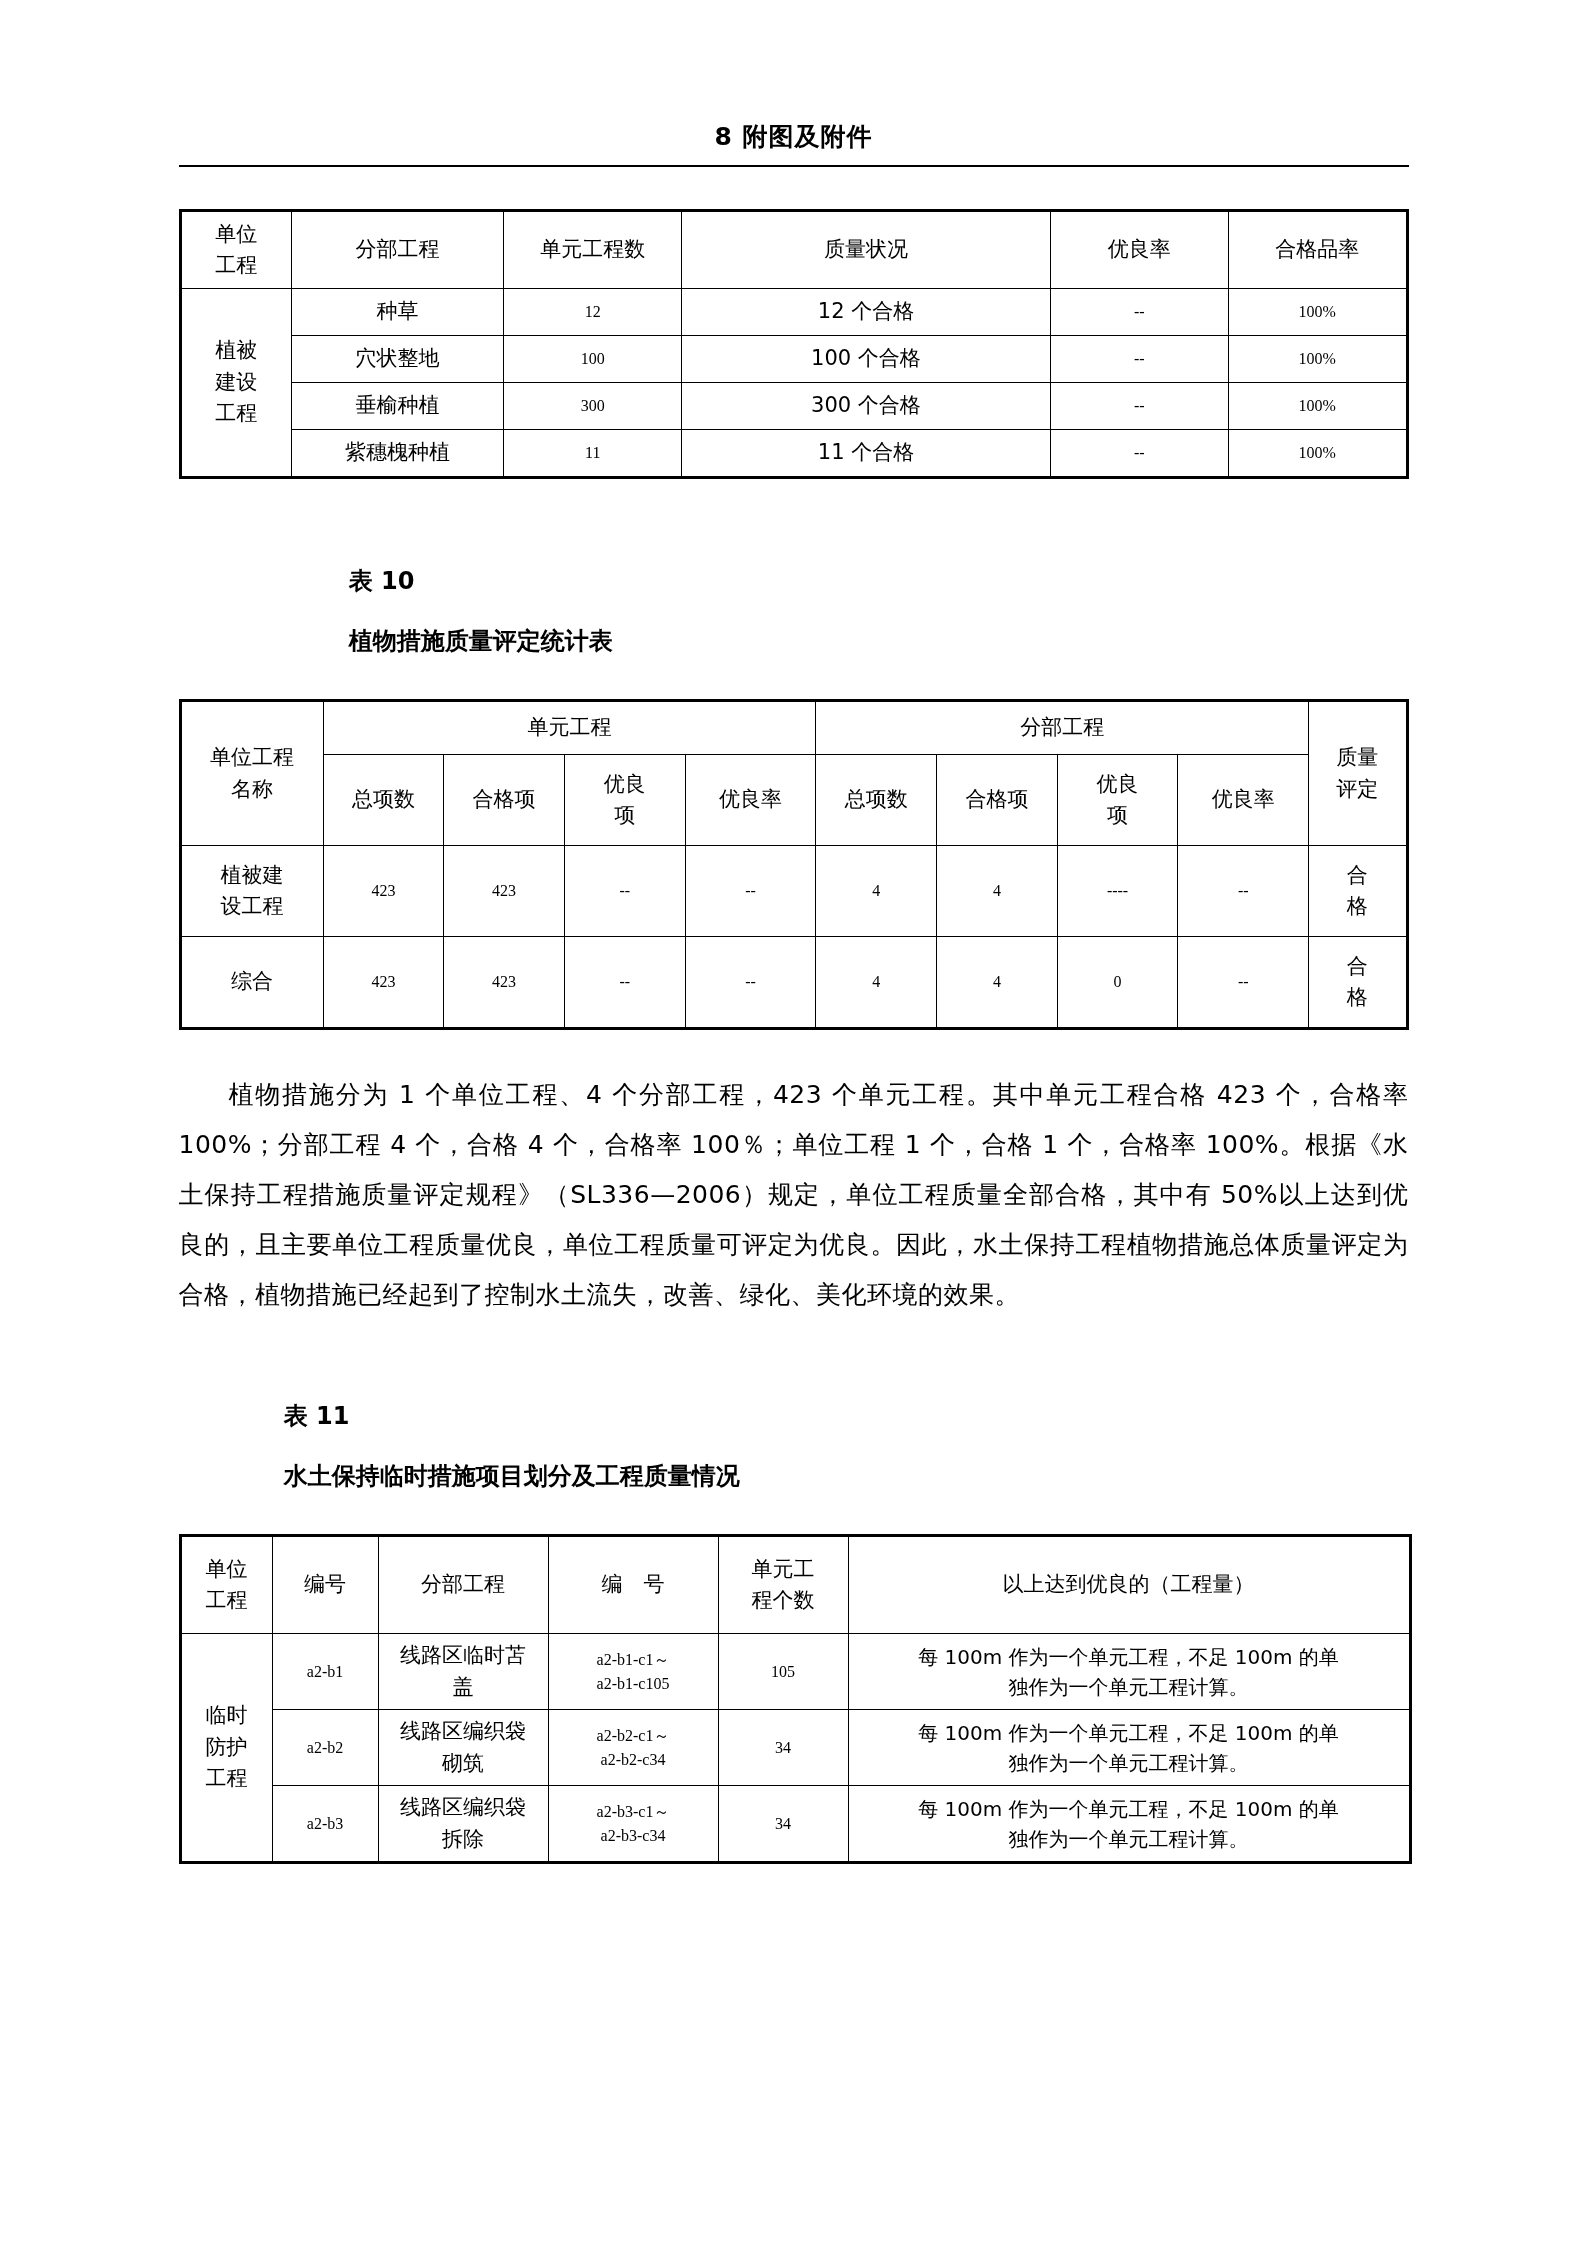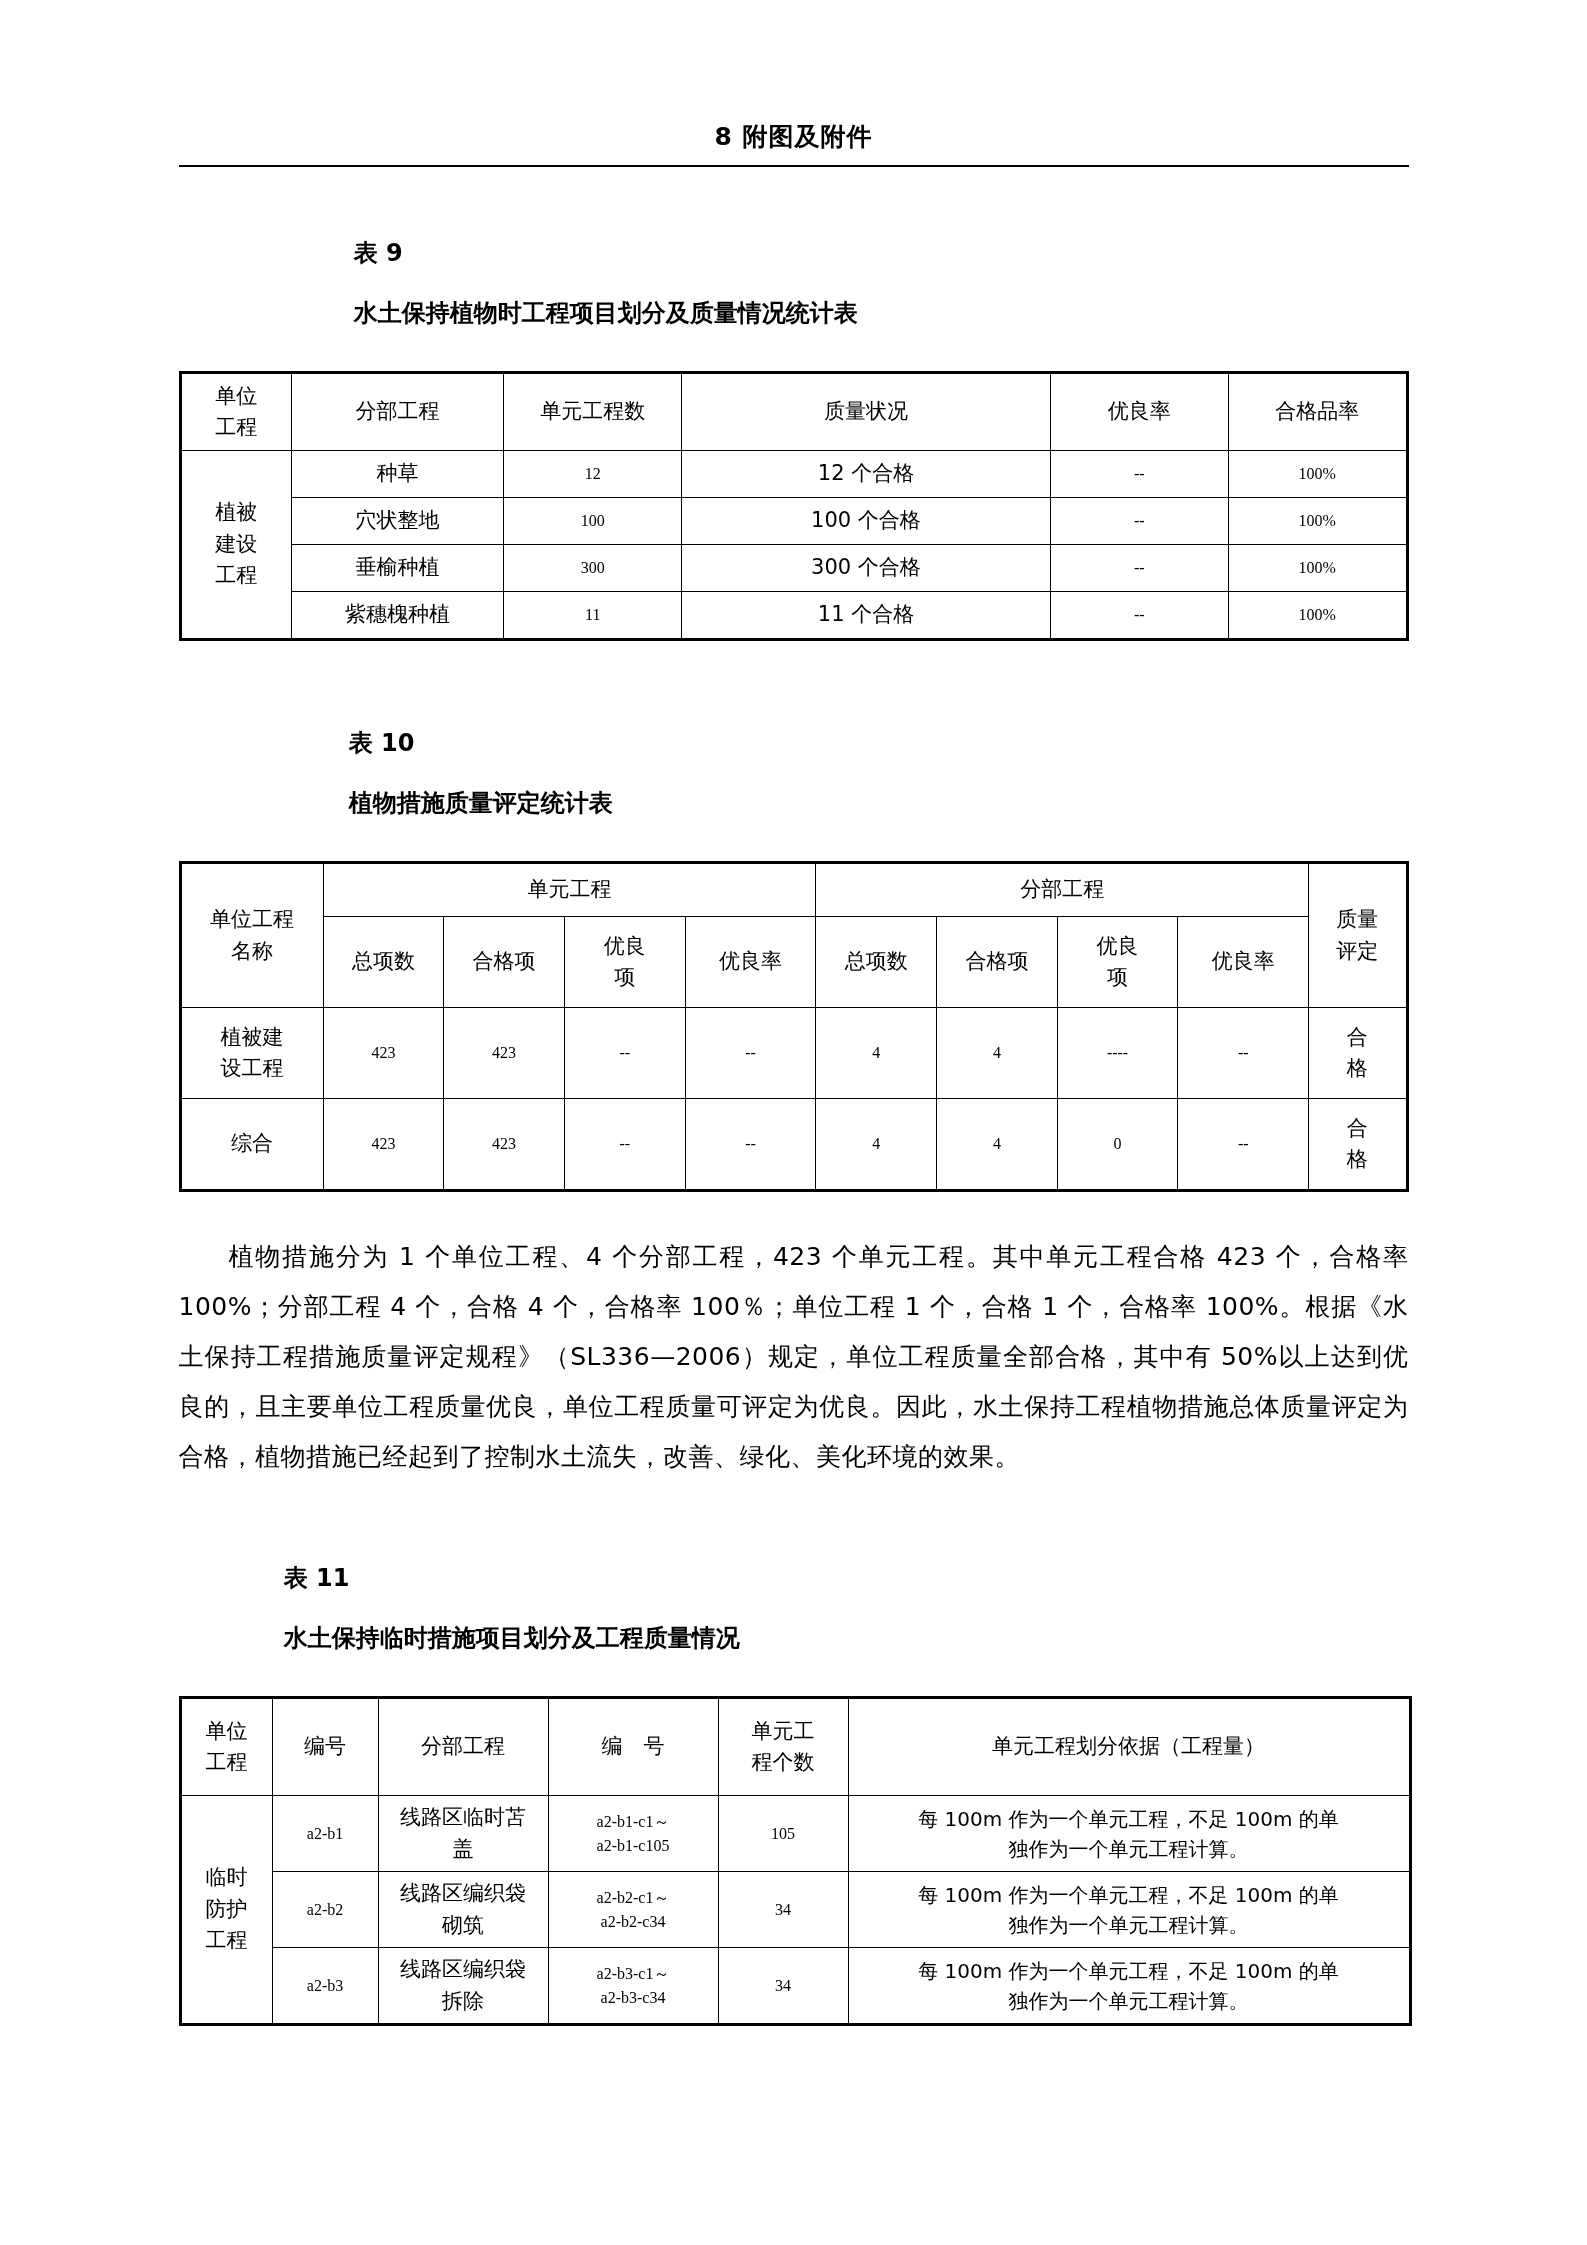--- a/index.html
+++ b/index.html
@@ -140,25 +140,20 @@
 
 <div class="page">
 
   <div class="header">
     <div class="header-title">8 附图及附件</div>
   </div>
   <div class="header-rule"></div>
 
   <div class="content">
 
-    <div class="table-caption cap-indent-1">
-      <span>表 9</span>
-      <span style="display:inline-block;width:54px"></span>
-      <span>水土保持植物时工程项目划分及质量情况统计表</span>
-    </div>
 
     <table class="doc outer-thick" id="table9">
       <colgroup>
         <col style="width:100px">
         <col style="width:190px">
         <col style="width:160px">
         <col style="width:330px">
         <col style="width:160px">
         <col style="width:160px">
       </colgroup>
@@ -304,21 +299,21 @@
       </colgroup>
       <tbody>
         <tr>
           <td style="white-space:pre-line;height:84px">单位
 工程</td>
           <td style="height:84px">编号</td>
           <td style="height:84px">分部工程</td>
           <td style="height:84px">编　号</td>
           <td style="white-space:pre-line;height:84px">单元工
 程个数</td>
-          <td style="height:84px">单元工程划分依据（工程量）</td>
+          <td style="height:84px">以上达到优良的（工程量）</td>
         </tr>
         <tr class="t11-body">
           <td rowspan="3" style="white-space:pre-line">临时
 防护
 工程</td>
           <td class="t-num">a2-b1</td>
           <td style="white-space:pre-line">线路区临时苫
 盖</td>
           <td class="t-num" style="white-space:pre-line">a2-b1-c1～
 a2-b1-c105</td>

